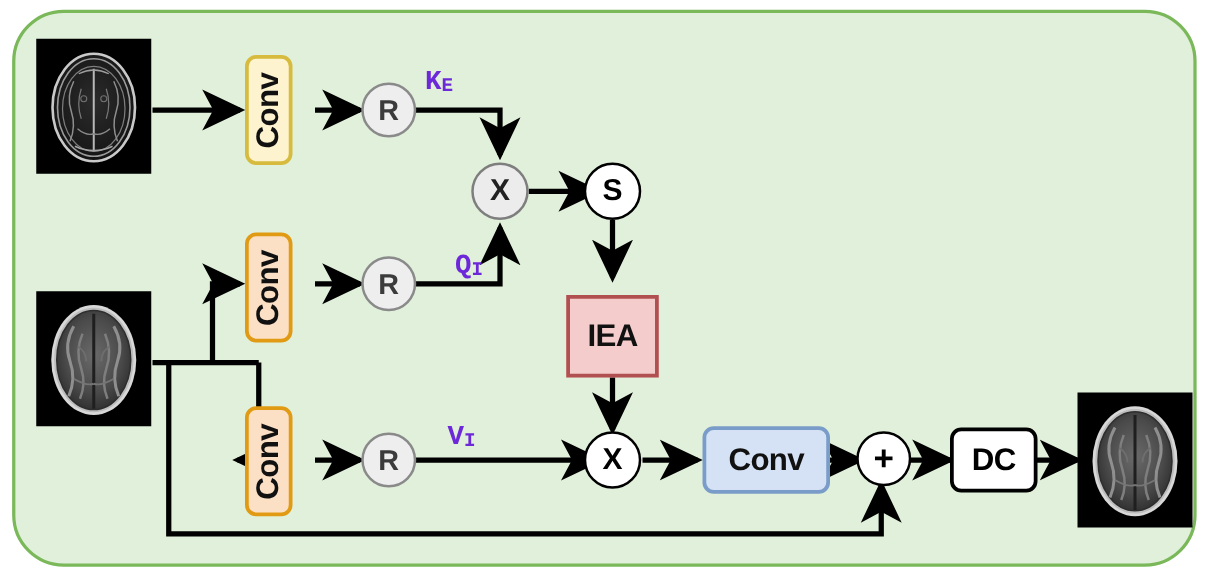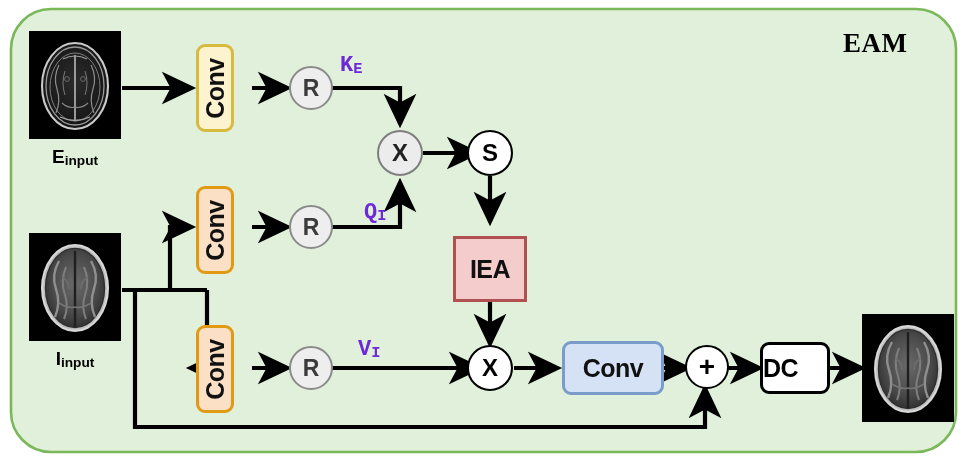--- a/index.html
+++ b/index.html
@@ -103,20 +103,21 @@
 
   
   .dc-box {
     position: absolute;
     background: #ffffff;
     border: 3px solid #000000;
     border-radius: 9px;
     box-sizing: border-box;
     display: flex;
     align-items: center;
+    justify-content: center;
   }
   .dc-box span {
     font-family: "Liberation Sans", sans-serif;
     font-weight: bold;
     font-size: 25px;
     color: #000000;
     letter-spacing: -0.5px;
   }
 
   
@@ -318,29 +319,22 @@
         <path d="M55 34 Q61 48 56 62 Q52 74 57 86" fill="none" stroke="#7e7e7e" stroke-width="2"></path>
         <path d="M33 44 Q40 48 40 56" fill="none" stroke="#6e6e6e" stroke-width="1.6"></path>
         <path d="M59 44 Q52 48 52 56" fill="none" stroke="#6e6e6e" stroke-width="1.6"></path>
         <path d="M30 70 Q40 76 46 74" fill="none" stroke="#757575" stroke-width="1.6"></path>
         <path d="M62 70 Q52 76 46 74" fill="none" stroke="#757575" stroke-width="1.6"></path>
         <ellipse cx="46" cy="55" rx="31" ry="41" fill="none" stroke="#bdbdbd" stroke-width="1.6"></ellipse>
       </g>
     </g>
   </svg>
 
-  <div class="ov eam-title" style="left:843px; top:28px;">EAM</div>
-
-  <div class="img-caption" style="left:29px; top:146px; width:92px;">
-    <span>E</span><sub>input</sub>
-  </div>
-
-  <div class="img-caption" style="left:29px; top:348px; width:92px;">
-    <span>I</span><sub>input</sub>
-  </div>
+
+
 
 
   <div class="conv-v top" style="left:196px; top:44px; width:38px; height:88px;">
     <span>Conv</span>
   </div>
 
   <div class="conv-v mid" style="left:196px; top:186px; width:38px; height:88px;">
     <span>Conv</span>
   </div>
 

